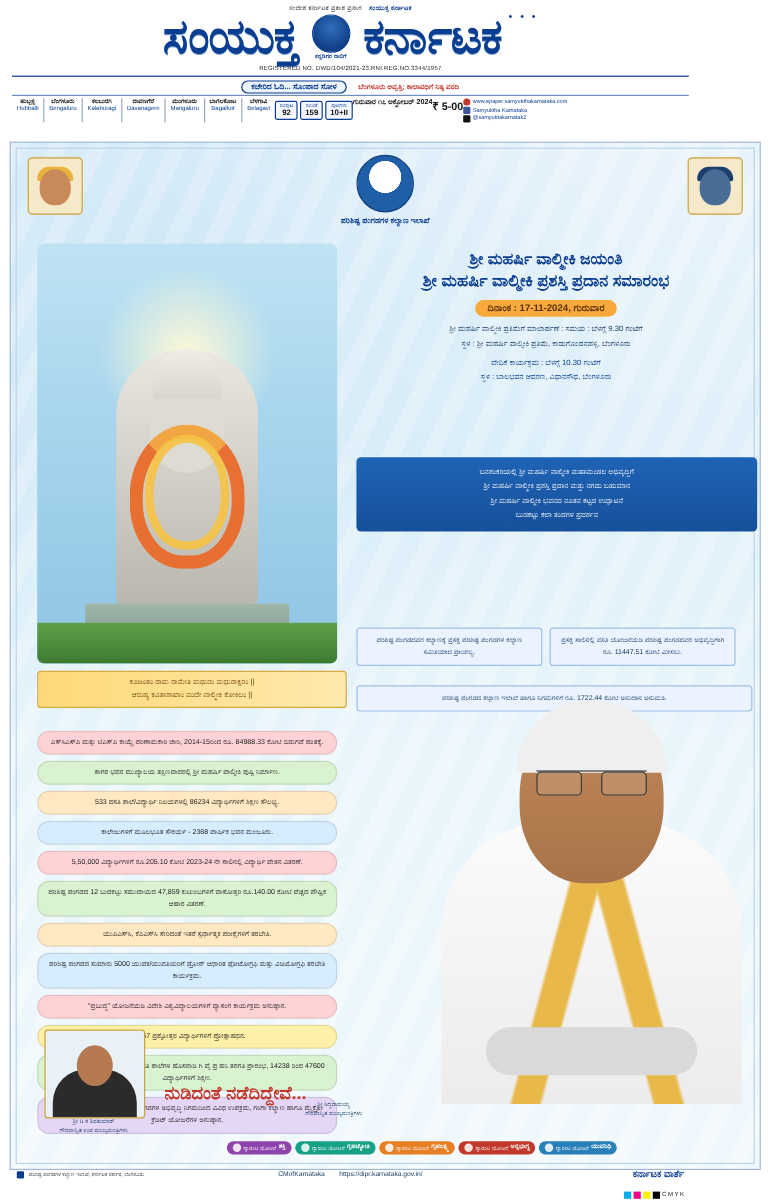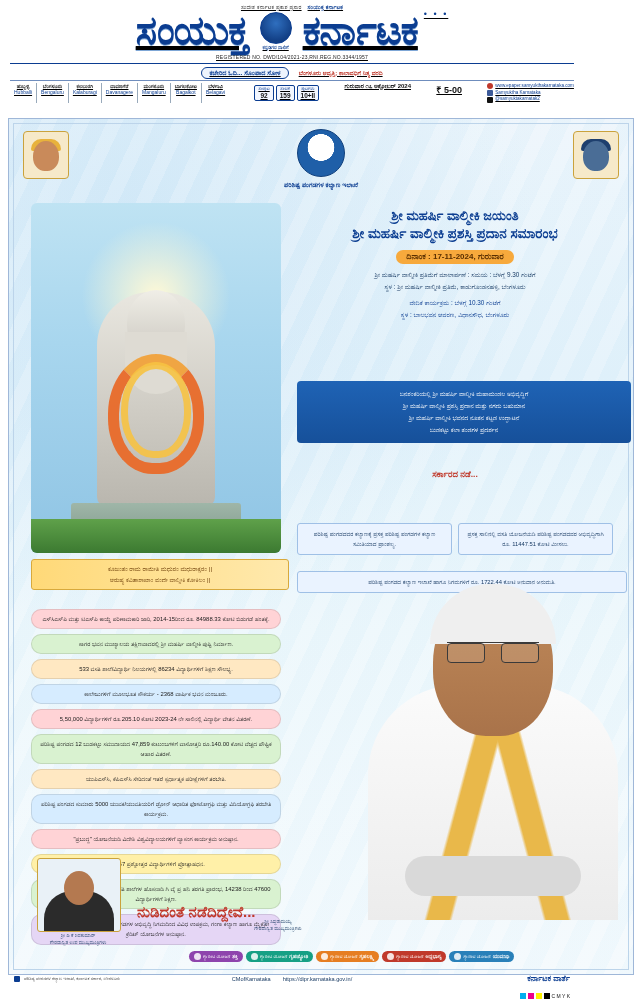--- a/index.html
+++ b/index.html
@@ -2,21 +2,21 @@
 <html><head>
 <meta charset="utf-8">
 <style>
   html,body{margin:0;padding:0;}
   body{
     width:640px;height:1001px;
     background:#ffffff;
     font-family:"Liberation Sans", sans-serif;
     overflow:hidden;
   }
-  .page{position:relative;width:584px;height:1001px;box-sizing:border-box;text-decoration:underline;}
+  .page{position:relative;width:584px;height:1001px;box-sizing:border-box;}
 
   
   .masthead{position:relative;padding:4px 8px 0 8px;}
   .mast-top{
     display:flex;justify-content:center;align-items:flex-start;gap:6px;
     font-size:5.5px;color:#111;letter-spacing:.2px;
   }
   .mast-top .small-l{text-align:right;line-height:1.25;}
   .mast-top .small-c{text-align:center;line-height:1.3;font-weight:bold;color:#0b3d91;}
   .mast-name{
@@ -48,21 +48,21 @@
   }
   .tag-pill{
     font-size:6.5px;color:#0b3d91;font-weight:bold;border:.6px solid #0b3d91;
     border-radius:7px;padding:1px 7px;background:#eef4fd;
   }
   .tag-red{color:#c0392b;font-size:6px;font-weight:bold;}
   .rule{height:1px;background:#0b3d91;margin:3px 2px;}
   .rule.thin{height:.5px;background:#6f8dbd;margin:1px 2px;}
 
   .mast-strip{
-    display:flex;align-items:stretch;justify-content:space-between;
+    display:flex;align-items:stretch;
     font-size:5px;color:#111;padding:1px 2px 2px 2px;
   }
   .editions{display:flex;gap:0;}
   .ed{
     padding:0 4px;text-align:center;line-height:1.25;border-right:.5px solid #9ab;
     color:#0b3d91;
   }
   .ed:last-child{border-right:none;}
   .ed b{display:block;font-size:5.2px;color:#111;font-weight:bold;}
   .volbox{display:flex;gap:2px;align-items:center;}
@@ -469,21 +469,20 @@
     </div>
 
     <div class="blue-panel">
       <span class="pl">ಬನಶಂಕರಿಯಲ್ಲಿ ಶ್ರೀ ಮಹರ್ಷಿ ವಾಲ್ಮೀಕಿ ಮಹಾಮಂಡಲ ಅಭಿವೃದ್ಧಿಗೆ</span>
       <span class="pl">ಶ್ರೀ ಮಹರ್ಷಿ ವಾಲ್ಮೀಕಿ ಪ್ರಶಸ್ತಿ ಪ್ರದಾನ ಮತ್ತು ನಗದು ಬಹುಮಾನ</span>
       <span class="pl">ಶ್ರೀ ಮಹರ್ಷಿ ವಾಲ್ಮೀಕಿ ಭವನದ ನೂತನ ಕಟ್ಟಡ ಉದ್ಘಾಟನೆ</span>
       <span class="pl">ಬುಡಕಟ್ಟು ಕಲಾ ತಂಡಗಳ ಪ್ರದರ್ಶನ</span>
     </div>
 
     <div class="gov-head">
-      <div class="g1">ಸರ್ಕಾರದ ನಡೆ...</div>
     </div>
 
     <div class="stat-row">
       <div class="stat-card">ಪರಿಶಿಷ್ಟ ಪಂಗಡದವರ ಕಲ್ಯಾಣಕ್ಕೆ ಪ್ರಸಕ್ತ ಪರಿಶಿಷ್ಟ ಪಂಗಡಗಳ ಕಲ್ಯಾಣ ಸಮಿತಿಯಾದ ಪ್ರಾಂಶಲ್ಯ.</div>
       <div class="stat-card">ಪ್ರಸಕ್ತ ಸಾಲಿನಲ್ಲಿ ವಸತಿ ಯೋಜನೆಯಡಿ ಪರಿಶಿಷ್ಟ ಪಂಗಡದವರ ಅಭಿವೃದ್ಧಿಗಾಗಿ ರೂ. 11447.51 ಕೋಟಿ ಮೀಸಲು.</div>
     </div>
     <div class="stat-wide">ಪರಿಶಿಷ್ಟ ಪಂಗಡದ ಕಲ್ಯಾಣ ಇಲಾಖೆ ಹಾಗೂ ನಿಗಮಗಳಿಗೆ ರೂ. 1722.44 ಕೋಟಿ ಅನುದಾನ ಅನುಮತಿ.</div>
 
     <div class="blist">
       <div class="bitem" style="background:#ffd3d6">ಎಸ್‌ಸಿಎಸ್‌ಪಿ ಮತ್ತು ಟಿಎಸ್‌ಪಿ ಕಾಯ್ದೆ ಪರಿಣಾಮಕಾರಿ ಜಾರಿ, 2014-15ರಿಂದ ರೂ. 84988.33 ಕೋಟಿ ಬಿಡುಗಡೆ ಹಂತಕ್ಕೆ.</div>

